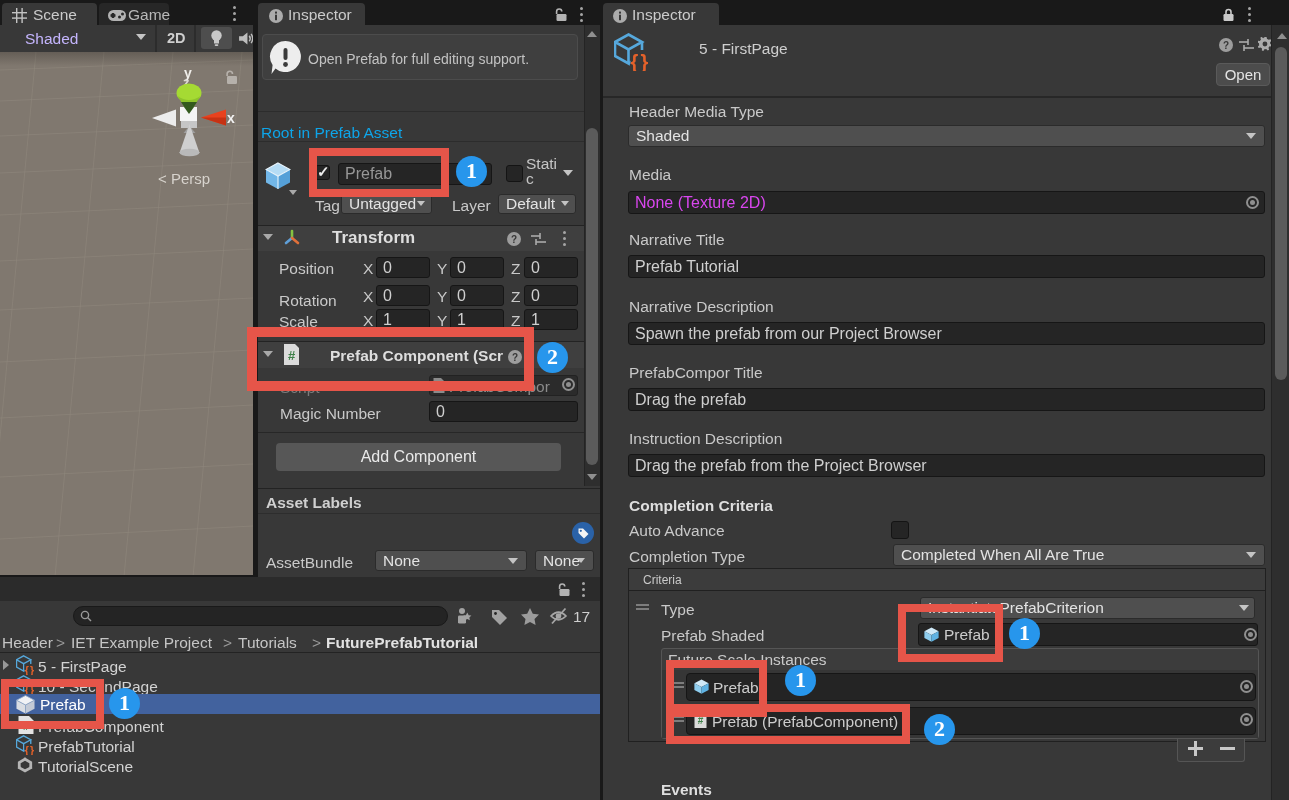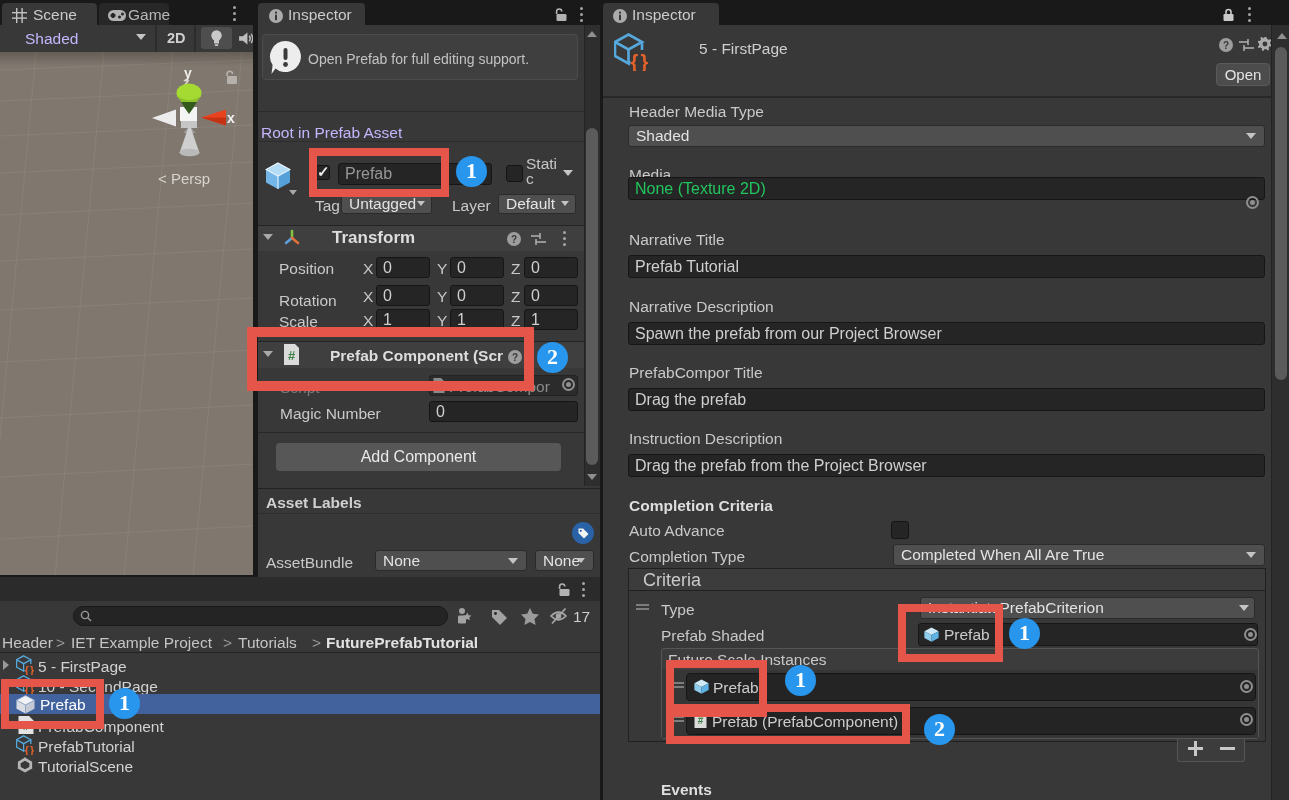--- a/index.html
+++ b/index.html
@@ -149,21 +149,21 @@
 <div class="a" style="left:258px;top:25px;width:342px;height:552px;background:#383838"></div>
 
 <div class="a" style="left:262px;top:34px;width:316px;height:46px;background:#3f3f3f;border:1px solid #4c4c4c;border-radius:4px"></div>
 <svg class="a" style="left:268px;top:40px" width="35" height="36" viewBox="0 0 35 36">
     <path d="M17.5 1 a15.5 15.5 0 1 1 -10 27.4 L3.5 34 L4.6 25 A15.5 15.5 0 0 1 17.5 1 Z" fill="#ededed"></path>
     <rect x="15.5" y="8" width="4" height="12" rx="2" fill="#3a3a3a"></rect>
     <circle cx="17.5" cy="24.5" r="2.4" fill="#3a3a3a"></circle>
   </svg>
 <div class="lb" style="left:308px;top:51px;font-size:14px;color:#c3c3c3">Open Prefab for full editing support.</div>
 <div class="a" style="left:258px;top:111px;width:326px;height:1px;background:#2c2c2c"></div>
-<div class="lb" style="left:261px;top:124px;color:#c4b5fd">Root in Prefab Asset</div>
+<div class="lb" style="left:261px;top:124px;color:#0ea5e9">Root in Prefab Asset</div>
 <div class="a" style="left:258px;top:141px;width:326px;height:1px;background:#2c2c2c"></div>
 
 <svg class="a" style="left:265px;top:162px" width="26" height="28" viewBox="0 0 26 28">
     <polygon points="13,1 25,7.5 13,14 1,7.5" fill="#b5dcf5"></polygon>
     <polygon points="1,7.5 13,14 13,27 1,20.5" fill="#72b7e8"></polygon>
     <polygon points="25,7.5 13,14 13,27 25,20.5" fill="#55a0d8"></polygon>
     <g fill="none" stroke="#e8f4fc" stroke-width="1.1">
       <polygon points="13,1 25,7.5 13,14 1,7.5"></polygon>
       <line x1="13" y1="14" x2="13" y2="27"></line>
     </g>
@@ -394,41 +394,41 @@
     <path d="M8 0 L9.8 0 L10.4 2.2 A6 6 0 0 1 12.2 3.2 L14.4 2.6 L15.4 4.2 L13.8 5.9 A6 6 0 0 1 14 8 L16 9 L15.4 10.8 L13.2 10.7 A6 6 0 0 1 12 12.3 L12.7 14.5 L11.1 15.5 L9.4 13.9 A6 6 0 0 1 7.2 14 L6.2 16 L4.4 15.4 L4.6 13.2 A6 6 0 0 1 3 12 L0.8 12.7 L-0.2 11.1 L1.4 9.4 A6 6 0 0 1 1.2 7.2 L-0.8 6.2 L0 4.4 L2.2 4.6 A6 6 0 0 1 3.4 3 L2.6 0.8 L4.2 -0.2 L5.9 1.4 A6 6 0 0 1 8 0 Z" fill="#ababab" transform="scale(0.93)"></path>
     <circle cx="7.4" cy="7.4" r="2.6" fill="#383838"></circle>
   </svg>
 <div class="a" style="left:1216px;top:63px;width:54px;height:23px;background:#4c4c4c;border:1px solid #5a5a5a;border-radius:4px;text-align:center;line-height:21px;font-size:15px;color:#e4e4e4">Open</div>
 <div class="a" style="left:603px;top:96px;width:668px;height:2px;background:#272727"></div>
 
 <div class="lb" style="left:629px;top:103px">Header Media Type</div>
 <div class="dd" style="left:628px;top:125px;width:637px;height:22px;line-height:20px">Shaded</div>
 <div class="cr" style="left:1246px;top:133px"></div>
 <div class="lb" style="left:629px;top:166px">Media</div>
-<div class="fld" style="left:628px;top:177px;width:637px;height:23px;line-height:21px;color:#22c55e">None (Texture 2D)</div>
+<div class="fld" style="left:628px;top:191px;width:637px;height:23px;line-height:21px;color:#d946ef">None (Texture 2D)</div>
 <div class="pick" style="left:1246px;top:196px">
     <i></i>
   </div>
 <div class="lb" style="left:629px;top:231px">Narrative Title</div>
 <div class="fld" style="left:628px;top:255px;width:637px;height:23px;line-height:21px;color:#cfcfcf">Prefab Tutorial</div>
 <div class="lb" style="left:629px;top:298px">Narrative Description</div>
 <div class="fld" style="left:628px;top:322px;width:637px;height:23px;line-height:21px;color:#cfcfcf">Spawn the prefab from our Project Browser</div>
 <div class="lb" style="left:629px;top:364px">PrefabCompor Title</div>
 <div class="fld" style="left:628px;top:388px;width:637px;height:23px;line-height:21px;color:#cfcfcf">Drag the prefab</div>
 <div class="lb" style="left:629px;top:430px">Instruction Description</div>
 <div class="fld" style="left:628px;top:454px;width:637px;height:23px;line-height:21px;color:#cfcfcf">Drag the prefab from the Project Browser</div>
 <div class="lb bold" style="left:629px;top:497px;color:#dedede">Completion Criteria</div>
 <div class="lb" style="left:629px;top:522px">Auto Advance</div>
 <div class="cb" style="left:891px;top:521px;width:18px;height:18px"></div>
 <div class="lb" style="left:629px;top:548px">Completion Type</div>
 <div class="dd" style="left:893px;top:544px;width:372px;height:22px;line-height:20px">Completed When All Are True</div>
 <div class="cr" style="left:1246px;top:552px"></div>
 
 <div class="a" style="left:628px;top:568px;width:638px;height:23px;background:#3c3c3c;border:1px solid #202020"></div>
-<div class="lb" style="left:643px;top:572px;font-size:18px">Criteria</div>
+<div class="lb" style="left:643px;top:572px;font-size:12px">Criteria</div>
 <div class="a" style="left:628px;top:591px;width:1px;height:151px;background:#202020"></div>
 <div class="a" style="left:1265px;top:591px;width:1px;height:151px;background:#202020"></div>
 <div class="a" style="left:628px;top:741px;width:638px;height:1px;background:#202020"></div>
 <div class="hnd" style="left:636px;top:604px"></div>
 <div class="lb" style="left:661px;top:601px">Type</div>
 <div class="dd" style="left:920px;top:597px;width:335px;height:22px;line-height:20px">InstantiatePrefabCriterion</div>
 <div class="cr" style="left:1239px;top:605px"></div>
 <div class="lb" style="left:661px;top:627px">Prefab Shaded</div>
 <div class="fld" style="left:918px;top:623px;width:340px;height:23px"></div>
 <svg class="a" style="left:924px;top:627px" width="15" height="15" viewBox="0 0 20 20">

